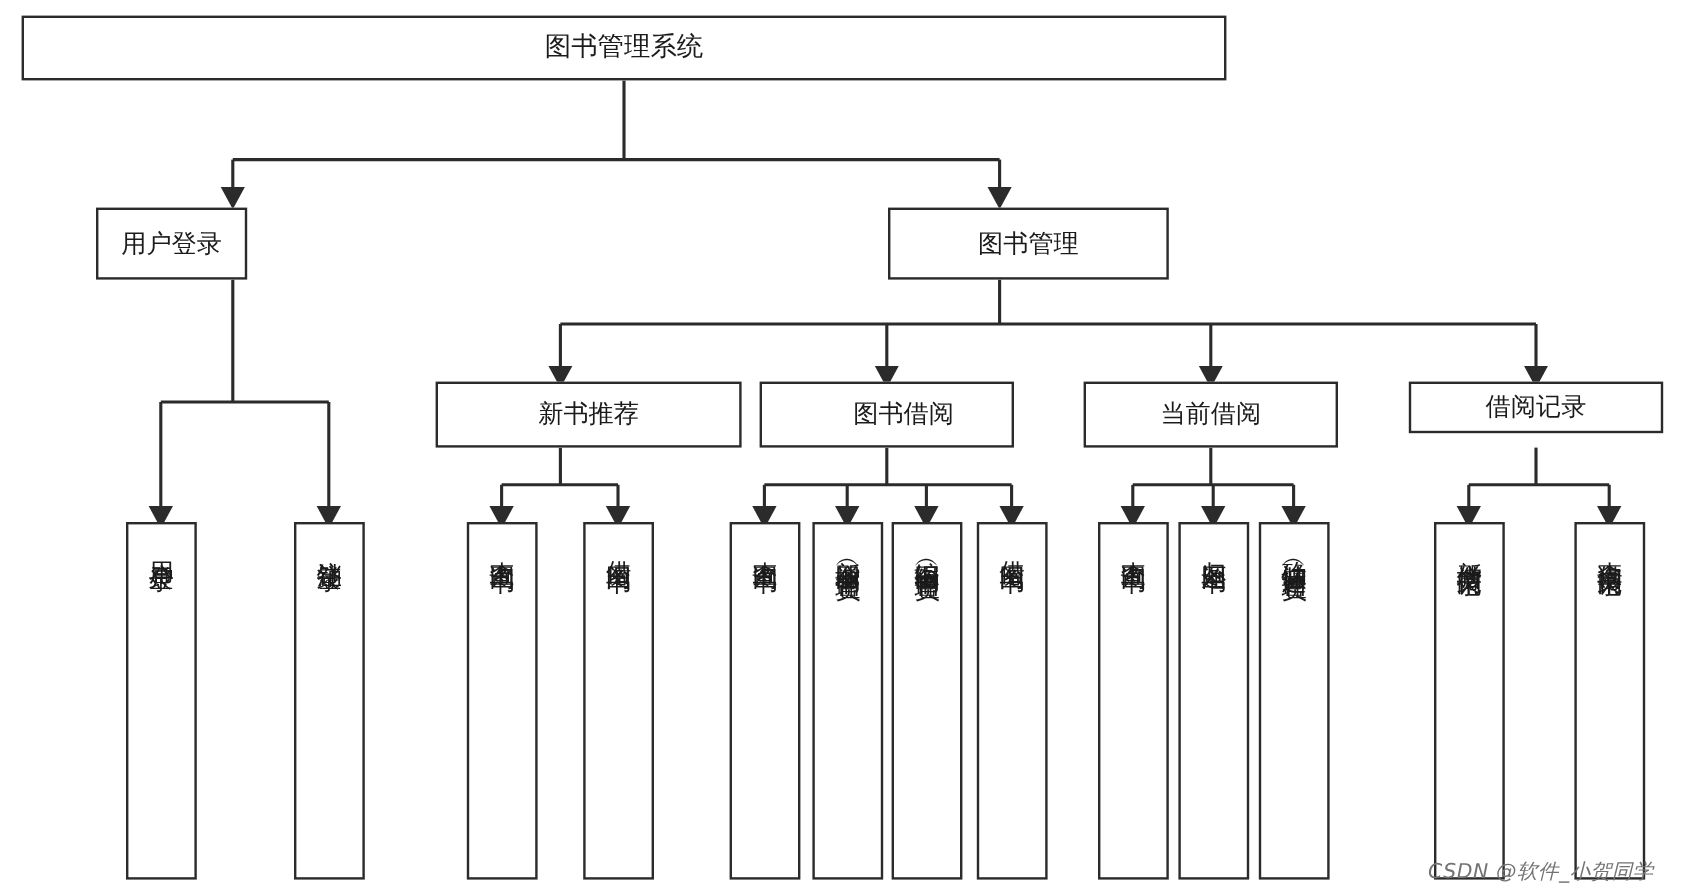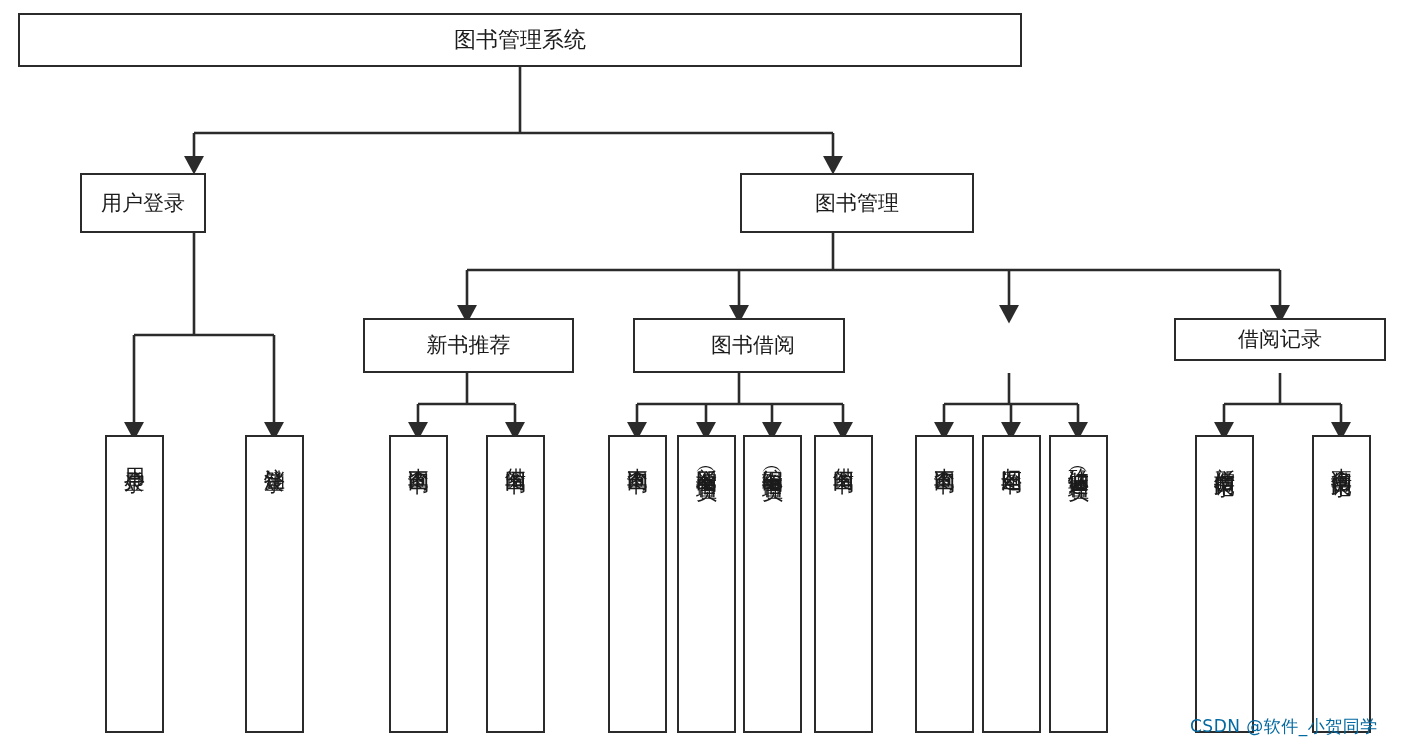--- a/index.html
+++ b/index.html
@@ -59,23 +59,24 @@
     writing-mode: vertical-rl;
     text-orientation: upright;
     font-size: 21px;
     letter-spacing: 2px;
     line-height: 1.05;
     white-space: nowrap;
   }
   .watermark {
     position: absolute;
     font-size: 17px;
-    color: #0369a1;
+    color: #737373;
     white-space: nowrap;
     letter-spacing: 0.5px;
+    font-style: italic;
   }
 </style>
 </head>
 <body>
 
 <div id="diagram-root">
 
   <svg id="edge-layer" viewBox="0 0 1405 747" width="1405" height="747" xmlns="http://www.w3.org/2000/svg">
     <defs>
       <marker id="arrowhead" markerWidth="9" markerHeight="9" refX="3.2" refY="4.5" orient="auto" markerUnits="strokeWidth">
@@ -130,26 +131,29 @@
     <span class="node-label">图书管理系统</span>
   </div>
 
   <div class="node horiz" style="left:80px; top:173px; width:126px; height:60px;">
     <span class="node-label">用户登录</span>
   </div>
   <div class="node horiz" style="left:712px; top:173px; width:234px; height:60px;margin-left:28px;">
     <span class="node-label">图书管理</span>
   </div>
 
-  <div class="node horiz" style="left:363px; top:318px; width:211px; height:55px;">
+  <div class="node horiz" style="left:363px; top:318px; width:255px; height:55px;">
     <span class="node-label">新书推荐</span>
   </div>
   <div class="node horiz" style="left:633px; top:318px; width:212px; height:55px;padding-left:28px;">
     <span class="node-label">图书借阅</span>
   </div>
+  <div class="node horiz" style="left:903px; top:318px; width:212px; height:55px;">
+    <span class="node-label">当前借阅</span>
+  </div>
   <div class="node horiz" style="left:1174px; top:318px; width:212px; height:43px;">
     <span class="node-label">借阅记录</span>
   </div>
 
   <div class="node vert" style="left:105px; top:435px; width:59px; height:298px;">
     <span class="node-label">用户登录</span>
   </div>
   <div class="node vert" style="left:245px; top:435px; width:59px; height:298px;">
     <span class="node-label">注销登录</span>
   </div>

